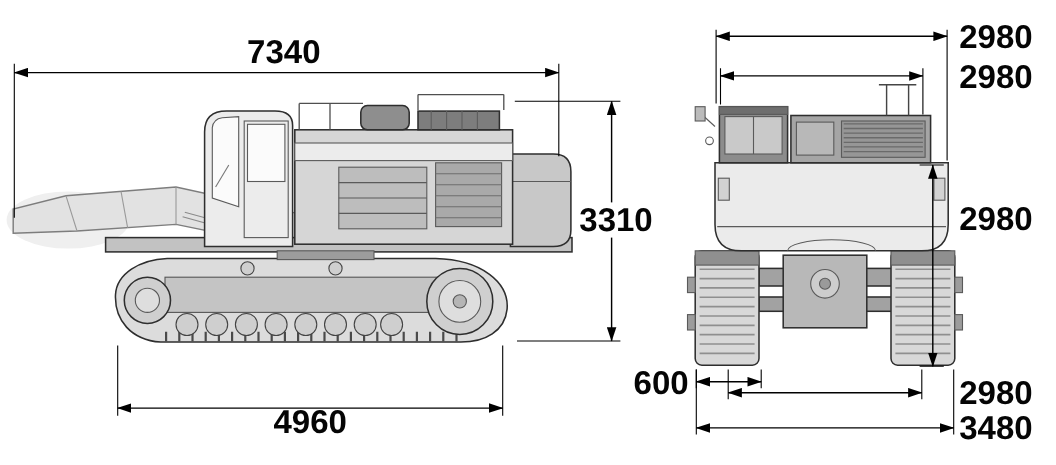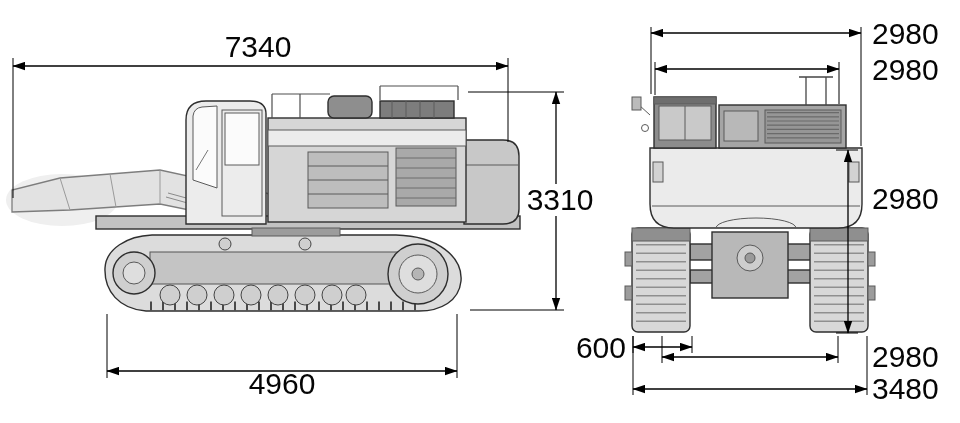--- a/index.html
+++ b/index.html
@@ -1,18 +1,19 @@
 <!DOCTYPE html>
 <html><head>
 <meta charset="utf-8">
 <style>
   html,body{margin:0;padding:0;background:#fff;}
   .canvas{
     position:relative;width:960px;height:423px;background:#ffffff;overflow:hidden;
     font-family:"Liberation Sans",sans-serif;
+    font-weight:bold;
   }
   svg{display:block;}
   .outline{stroke:#2e2e2e;stroke-width:1.4;}
   .thin{stroke:#5a5a5a;stroke-width:1;}
   .dim-line{stroke:#000;stroke-width:1.3;fill:none;}
   .ext-line{stroke:#000;stroke-width:1;fill:none;}
   .dim-text{font-size:30px;fill:#050505;}
 </style>
 </head>
 <body>

